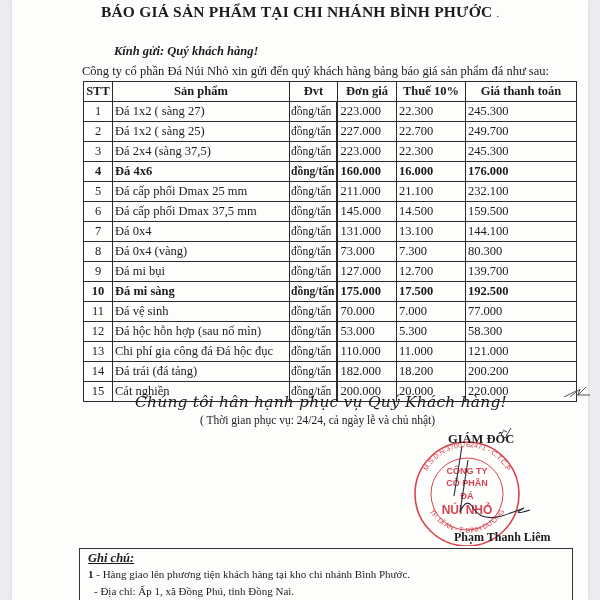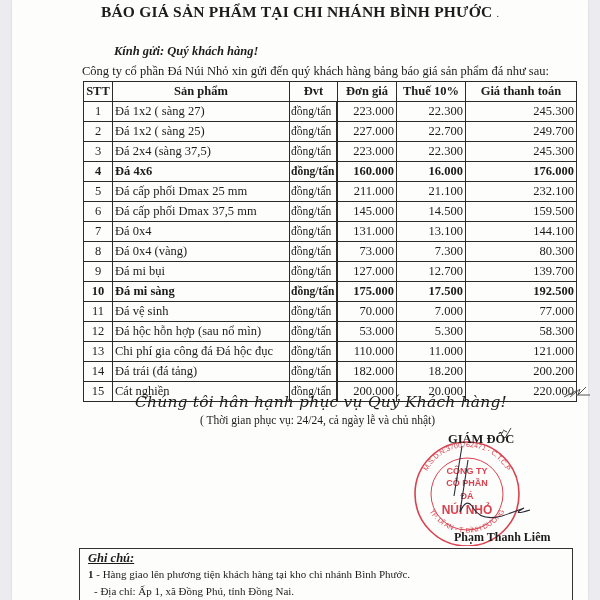--- a/index.html
+++ b/index.html
@@ -39,21 +39,21 @@
   }
   table.price th, table.price td {
     border: 1px solid #2a2a2a;
     height: 19px; padding: 0 2px; line-height: 17px;
     overflow: hidden; white-space: nowrap;
   }
   table.price th { font-weight: bold; text-align: center; }
   table.price td.stt { text-align: center; }
   table.price td.name { text-align: left; padding-left: 2px; }
   table.price td.unit { text-align: left; font-size: 11.5px; padding-left: 1px; border-right: 2px solid #2a2a2a; }
-  table.price td.num { text-align: right; }
+  table.price td.num { text-align: left; }
   table.price tr.bold td { font-weight: bold; }
   .thanks {
     left: 0; width: 576px; top: 393px; text-align: center;
     font-style: italic; font-size: 15.5px; padding-left: 42px; box-sizing: border-box;
     font-family: "DejaVu Serif", serif; letter-spacing: 0.2px;
   }
   .hours {
     left: 0; width: 581px; top: 414px; text-align: center; font-size: 11.5px;
     padding-left: 30px; box-sizing: border-box;
   }

